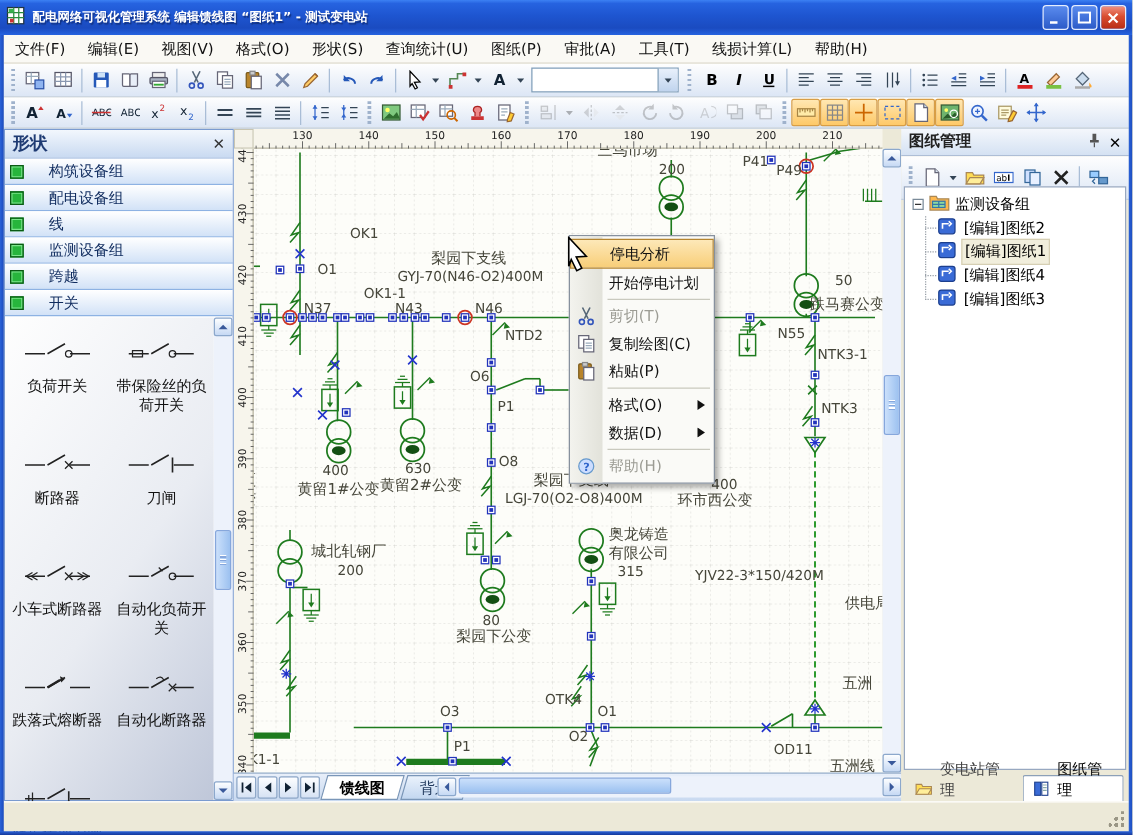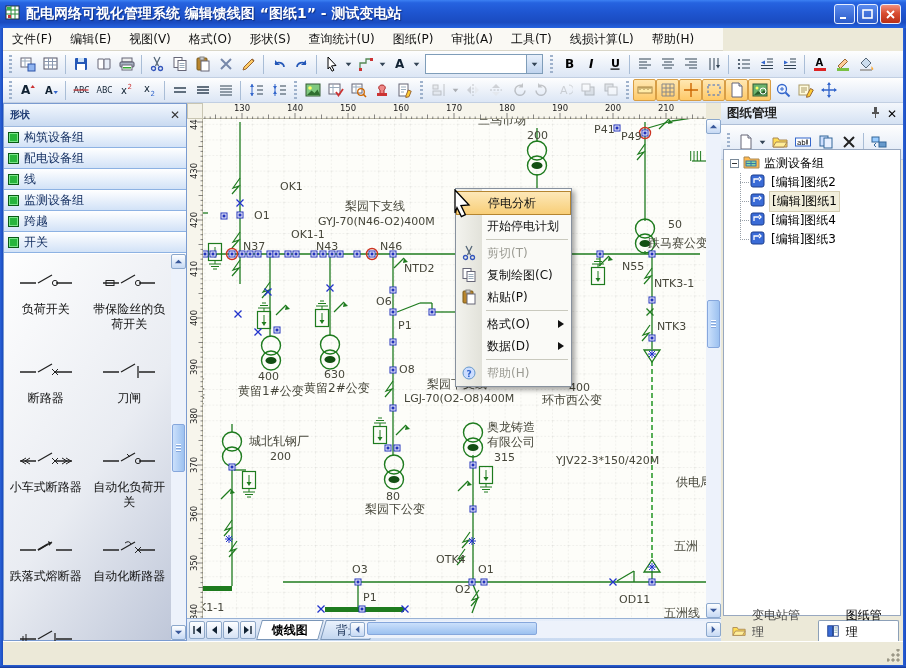--- a/index.html
+++ b/index.html
@@ -5,47 +5,47 @@
 *{margin:0;padding:0;box-sizing:border-box}
 html,body{width:906px;height:668px;overflow:hidden}
 body{font-family:"DejaVu Sans","Liberation Sans",sans-serif;font-size:12px;background:#ECE9D8;position:relative}
 .window{position:absolute;inset:0;background:#ECE9D8}
 .fborder{position:absolute;background:linear-gradient(90deg,#2A62D8,#1B4BBE);z-index:5}
 .fb-l{left:0;top:28px;bottom:0;width:3px}
 .fb-r{right:0;top:28px;bottom:0;width:3px}
 .fb-b{left:0;right:0;bottom:0;height:3px;background:linear-gradient(#2A62D8,#16399A)}
 
 .titlebar{position:absolute;left:0;top:0;width:906px;height:28px;background:linear-gradient(180deg,#3C81F3 0%,#2663E0 10%,#1E55D0 45%,#1A4BC0 80%,#2663E0 100%);display:flex;align-items:center;padding:0 5px;z-index:6}
-.title-text{color:#fff;font-weight:bold;font-size:14px;margin-left:5px;text-shadow:1px 1px 1px #11307E;white-space:nowrap}
+.title-text{color:#fff;font-weight:bold;font-size:10px;margin-left:5px;text-shadow:1px 1px 1px #11307E;white-space:nowrap}
 .win-btns{margin-left:auto;display:flex;gap:2px}
 .wbtn{width:21px;height:20px;border-radius:3px;border:1px solid #E6EEFF;display:flex;align-items:center;justify-content:center}
 .wbtn.mm{background:linear-gradient(#5A8BEE,#2C5BC8)}
 .wbtn.cl{background:linear-gradient(#F09180,#D94E32 45%,#B92E16)}
 
-.menubar{position:absolute;left:3px;top:28px;width:720px;height:23px;background:#FAF9F4;border-bottom:1px solid #D9D6C8;display:flex;align-items:center;z-index:4}
+.menubar{position:absolute;left:3px;top:28px;width:900px;height:23px;background:#FAF9F4;border-bottom:1px solid #D9D6C8;display:flex;align-items:center;z-index:4}
 .menu-item{padding:3px 9px;color:#111;cursor:default;white-space:nowrap}
 
 .toolbar{position:absolute;left:3px;width:900px;background:linear-gradient(#FEFEFE,#DCE6F5);border-bottom:1px solid #C2CFE2;display:flex;align-items:center;padding:0 2px;z-index:4}
 .tb1{top:51px;height:27px}
 .tb2{top:78px;height:25px}
 .tbtn{width:23px;height:22px;display:inline-flex;align-items:center;justify-content:center;border:1px solid transparent;border-radius:2px;flex:0 0 auto}
 .tbtn.tgl{background:linear-gradient(#FFE7B2,#FEC968);border-color:#D89E45}
 .tbtn.dis{opacity:.38;filter:grayscale(.9)}
 .tbtn.ddb{width:11px}
 .tsep{width:1px;height:19px;background:#A9BDD6;margin:0 3px;flex:0 0 auto}
 .tgrip{width:3px;height:19px;margin:0 4px;background:repeating-linear-gradient(#9FB2CC 0 2px,transparent 2px 4px);flex:0 0 auto}
 .combo{width:118px;height:20px;background:#fff;border:1px solid #7F9DB9;display:inline-flex;margin:0 3px;flex:0 0 auto}
 .combo .cval{flex:1}
 .combo .cbtn{width:16px;background:linear-gradient(#E8F0FB,#C0D4EE);border-left:1px solid #7F9DB9;display:flex;align-items:center;justify-content:center}
 
 .shapes-panel{position:absolute;left:3px;top:103px;width:184px;height:538px;border:1px solid #7A9BD0;background:#fff;z-index:3}
 .sp-head{height:23px;background:linear-gradient(#F2F7FD,#C9DAF1);border-bottom:1px solid #9DB8DE;display:flex;align-items:center;padding:0 6px}
-.sp-title{font-weight:bold;color:#1F3B73;font-size:10px}
+.sp-title{font-weight:bold;color:#1F3B73;font-size:14px}
 .sp-close{margin-left:auto;color:#333;font-size:12px;font-weight:bold}
-.sp-group{height:21px;background:linear-gradient(#FFFFFF,#D2E2F7);border-bottom:1px solid #8DB2E3;display:flex;align-items:center;padding:0 4px;gap:5px;color:#0F2B5E}
+.sp-group{height:21px;background:linear-gradient(#FFFFFF,#D2E2F7);border-bottom:1px solid #8DB2E3;display:flex;align-items:center;padding:0 4px;gap:20px;color:#0F2B5E}
 .gicon{width:11px;height:11px;background:#27B53C;border:1px solid #0A5A14;box-shadow:inset 0 0 0 1px #7CE58C;flex:0 0 auto}
 .sp-palette{position:absolute;left:0;top:150px;bottom:0;right:15px;background:linear-gradient(125deg,#FEFEFE 0%,#E9ECF2 55%,#BFC7D9 100%);display:grid;grid-template-columns:1fr 1fr;align-content:start;padding-top:8px}
 .sp-item{height:89px;display:flex;flex-direction:column;align-items:center;justify-content:flex-start;padding-top:10px;text-align:center;color:#111;line-height:15px}
 .sp-item .sym{margin-bottom:6px}
 .sp-scroll{position:absolute;right:0;top:150px;bottom:0;width:15px}
 
 .sbar{background:#EDF2FB;position:absolute}
 .sb-btn{position:absolute;width:15px;height:15px;background:linear-gradient(#FDFEFF,#C6D9F4);border:1px solid #8CA8CC;border-radius:2px;display:flex;align-items:center;justify-content:center}
 .sb-thumb{position:absolute;left:1px;width:13px;background:linear-gradient(90deg,#CBE0FB,#9CC1F0);border:1px solid #86A7DC;border-radius:2px}
 .sb-thumb:after{content:"";position:absolute;left:3px;right:3px;top:50%;margin-top:-4px;height:8px;background:repeating-linear-gradient(#fff 0 1px,#86A7DC 1px 2px,transparent 2px 3px)}

